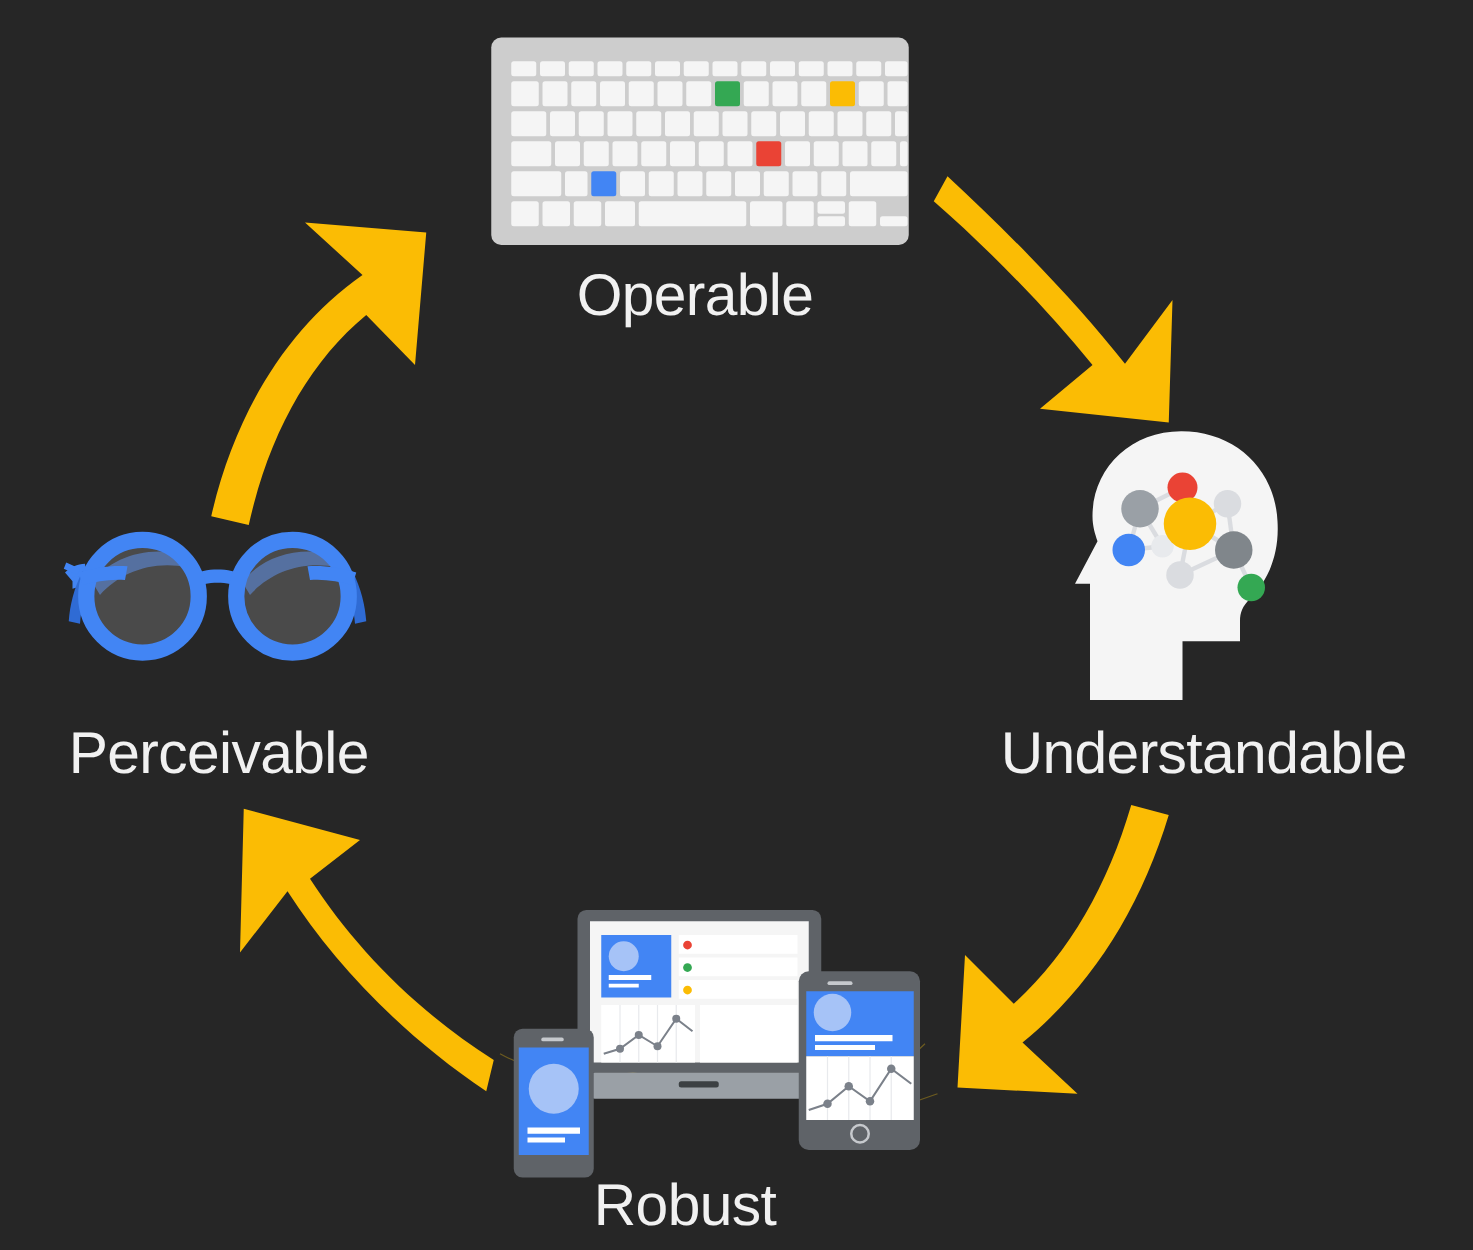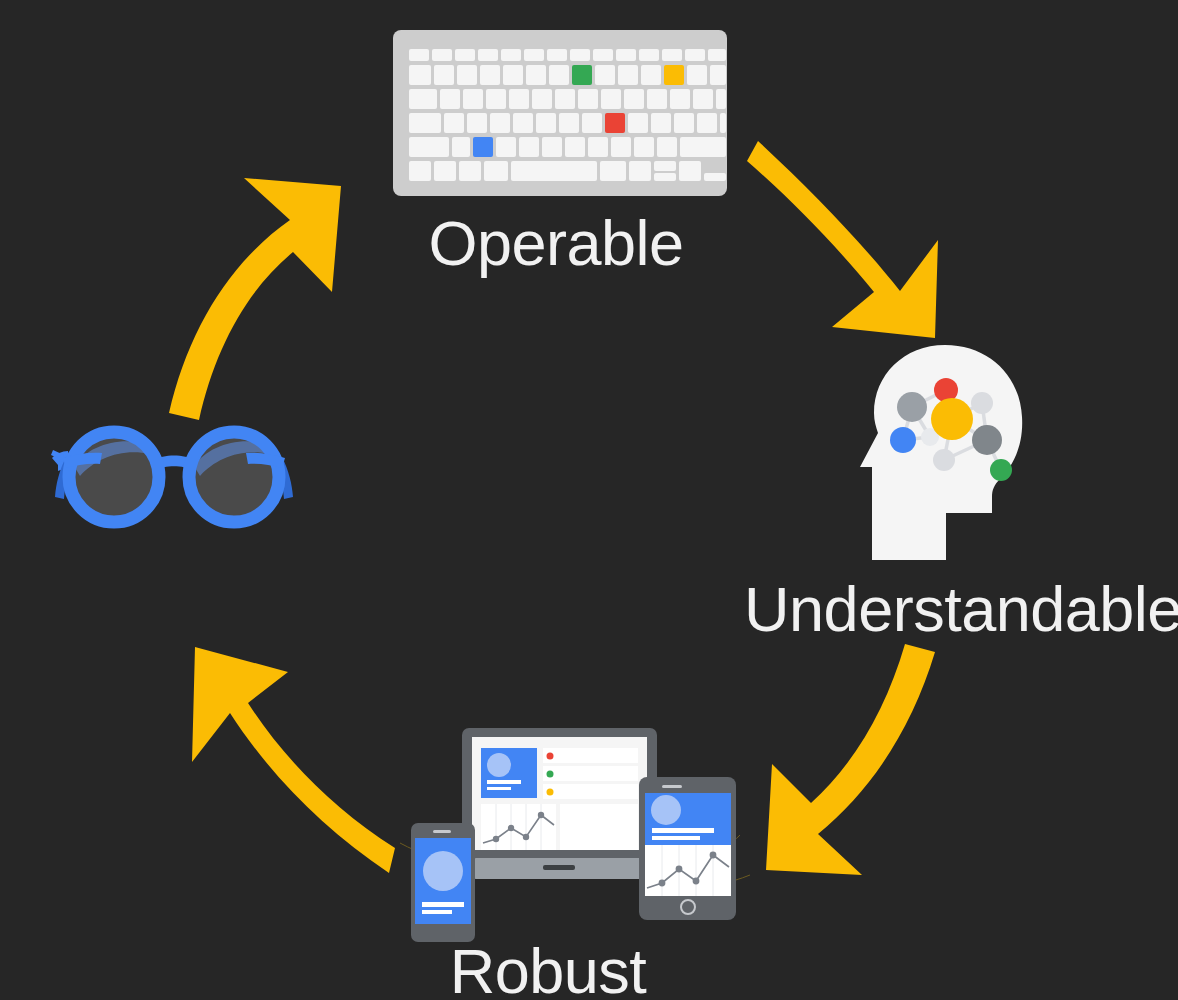--- a/index.html
+++ b/index.html
@@ -20,21 +20,21 @@
     background: #262626;
   }
   .node {
     position: absolute;
   }
   .label {
     position: absolute;
     color: #F1F1F1;
     font-family: "Liberation Sans", sans-serif;
     font-weight: 400;
-    font-size: 63px;
+    font-size: 47px;
     letter-spacing: -0.5px;
     white-space: nowrap;
     line-height: 1;
   }
   .label.centered {
     text-align: center;
     transform: translateX(-50%);
   }
   svg { display: block; overflow: visible; }
   .arrow-layer {
@@ -279,14 +279,15 @@
       <path d="M24,42 C38,22 68,12 98,20 L100,30 C72,24 46,34 30,52 Z" fill="#5E8FE8" opacity="0.55"></path>
       <path d="M144,42 C158,22 188,12 218,20 L220,30 C192,24 166,34 150,52 Z" fill="#5E8FE8" opacity="0.55"></path>
 
       <circle cx="64" cy="53" r="45" fill="none" stroke="#4285F4" stroke-width="13"></circle>
       <circle cx="184" cy="53" r="45" fill="none" stroke="#4285F4" stroke-width="13"></circle>
 
       <path d="M13,34 C26,30 40,28 52,29 L50,40 C39,39 27,41 16,44 Z" fill="#4285F4"></path>
       <path d="M235,34 C222,30 208,28 196,29 L198,40 C209,39 221,41 232,44 Z" fill="#4285F4"></path>
     </svg>
   </div>
+  <div class="label centered" style="left:175px; top:578px;">Perceivable</div>
 
 </div>
 
 </body></html>

